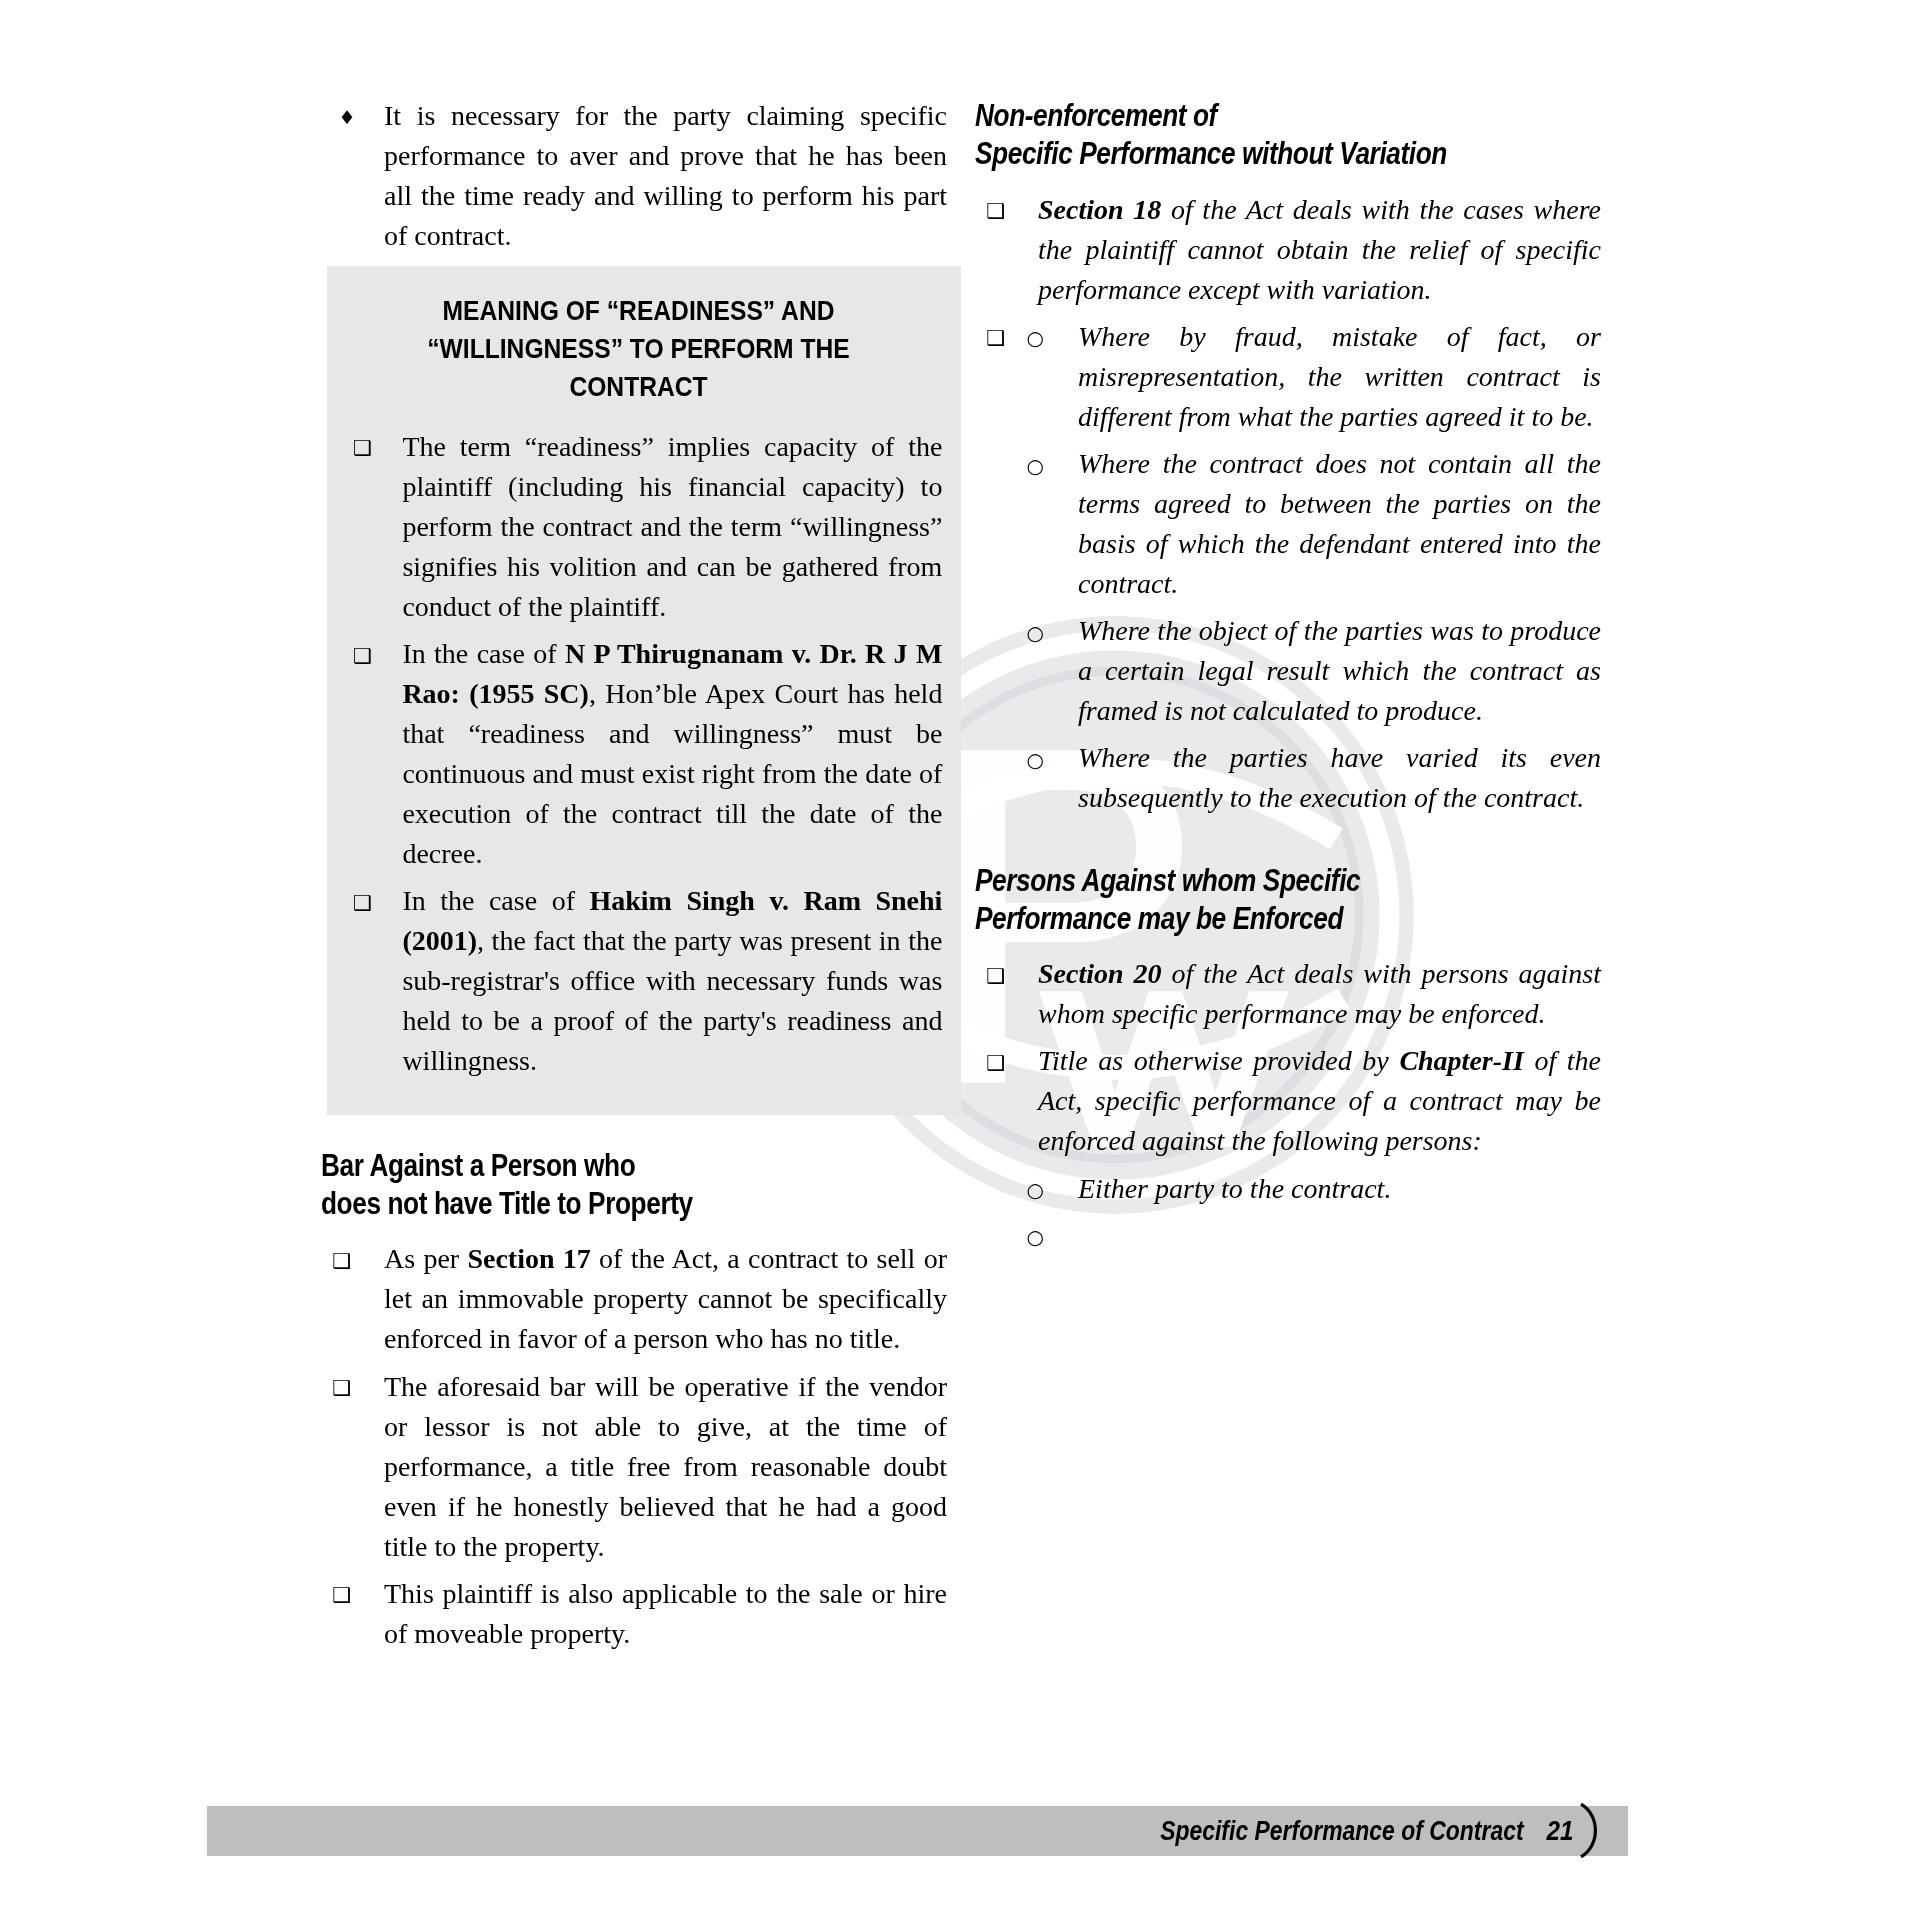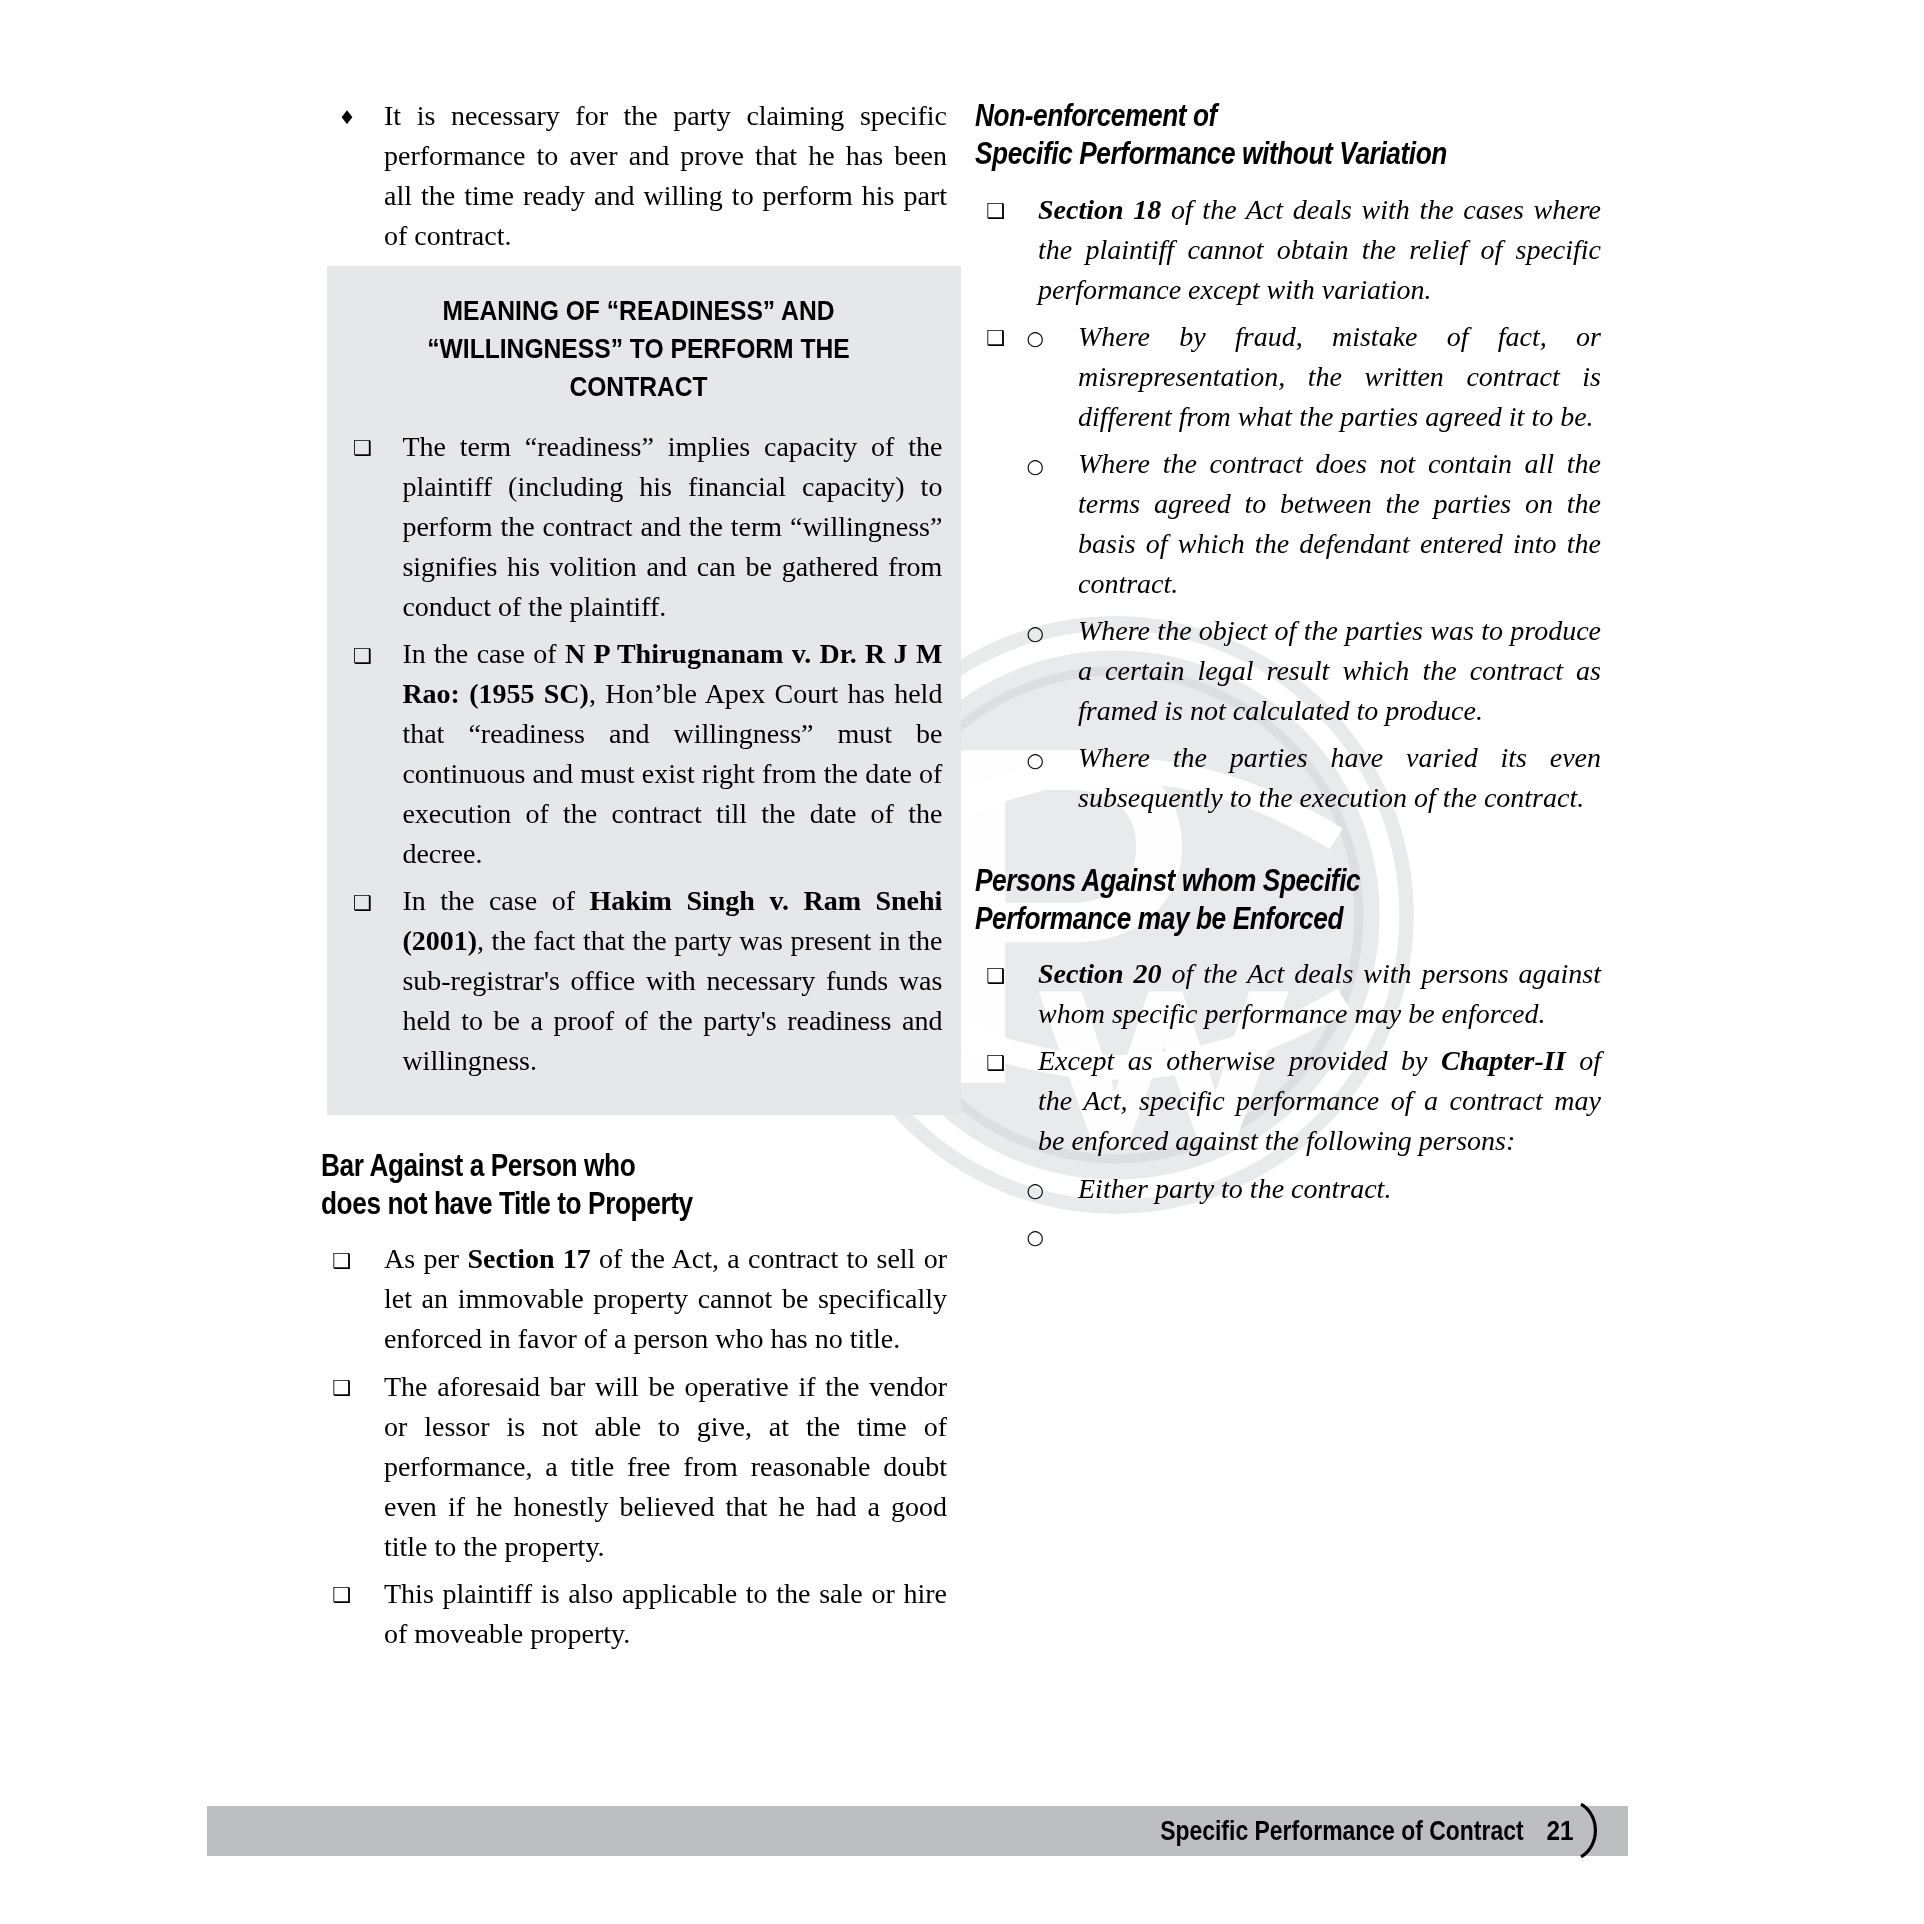--- a/index.html
+++ b/index.html
@@ -133,20 +133,21 @@
     z-index: 3;
   }
   #footer-inner {
     position: absolute;
     right: 53px;
     top: 0;
     height: 50px;
     display: flex;
     align-items: center;
     gap: 21px;
+    font-style: italic;
   }
   #footer-title {
     font-family: "Liberation Sans", sans-serif;
     font-weight: bold;
     font-size: 27px;
     transform: scaleX(0.85);
     transform-origin: right center;
     color: #000;
     white-space: nowrap;
   }
@@ -242,21 +243,21 @@
 
     <div class="spacer-md"></div>
 
     <div class="heading">
       <span>Persons Against whom Specific</span><br>
       <span>Performance may be Enforced</span>
     </div>
 
     <div id="right-s2-list">
         <div class="para bul"><span class="mark sq">❑</span><span><b>Section 20</b><span> of the Act deals with persons against whom specific performance may be enforced.</span></span></div>
-        <div class="para bul"><span class="mark sq">❑</span><span><span>Except as otherwise provided by </span><b>Chapter-II</b><span> of the Act, specific performance of a contract may be enforced against the following persons:</span></span></div>
+        <div class="para bul"><span class="mark sq">❑</span><span><span>Title as otherwise provided by </span><b>Chapter-II</b><span> of the Act, specific performance of a contract may be enforced against the following persons:</span></span></div>
       </div>
     <div id="right-s2-sublist">
         <div class="para bul sub"><span class="mark cir">○</span><span>Either party to the contract.</span></div>
         <div class="para bul sub"><span class="mark cir">○</span></div>
       </div>
   </div>
 </div>
 
 <div id="footer">
   <div id="footer-inner">

